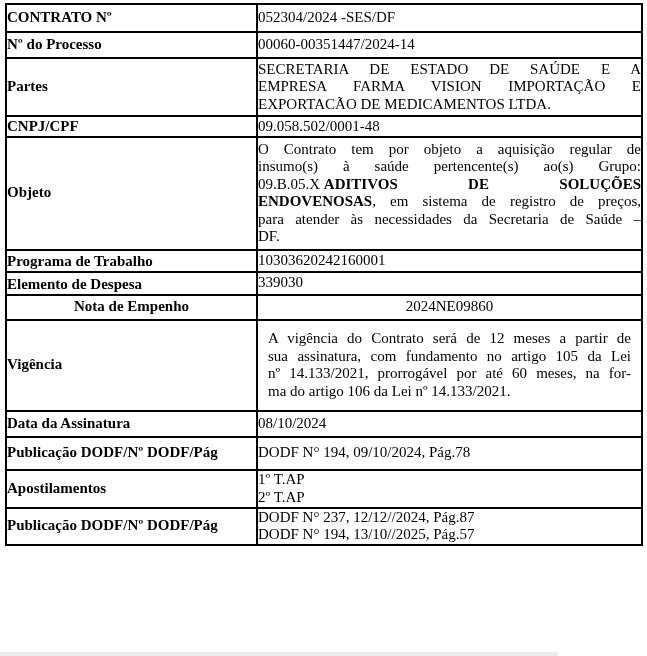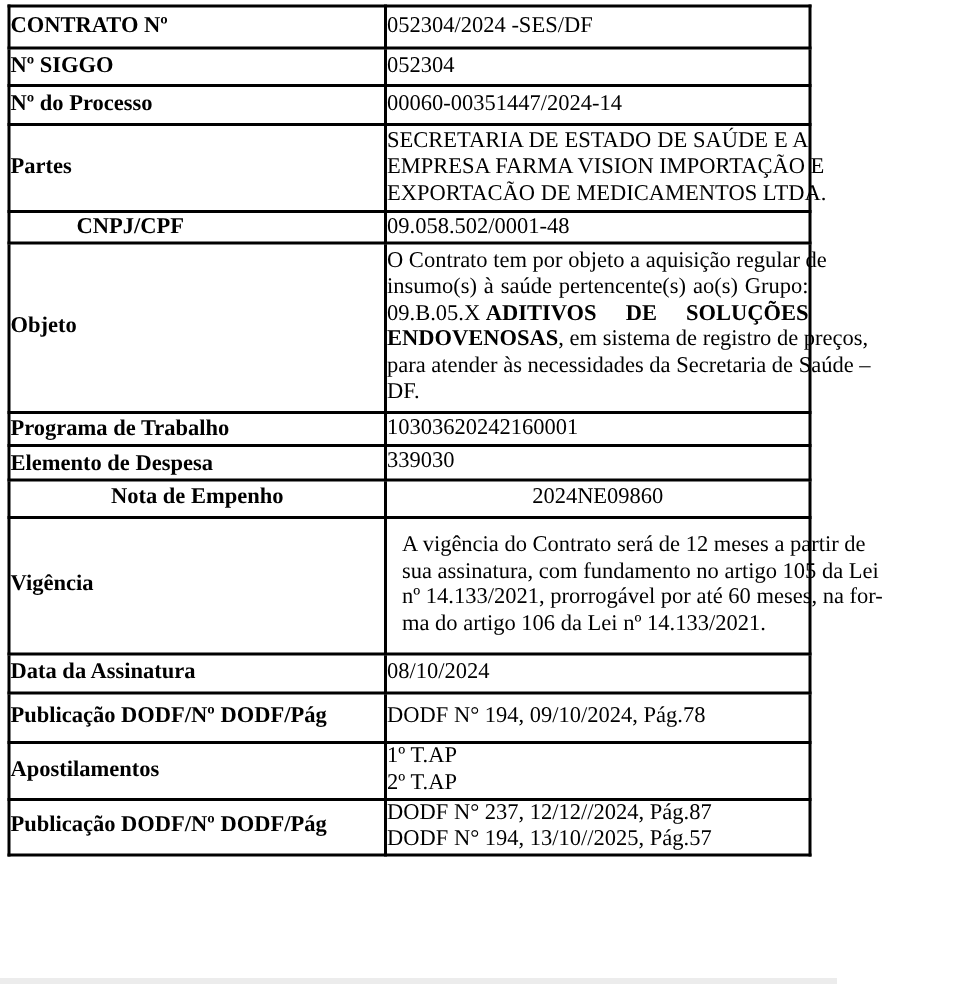--- a/index.html
+++ b/index.html
@@ -1,21 +1,21 @@
 <!DOCTYPE html>
 <html><head>
 <meta charset="utf-8">
 <style>
   html, body { margin: 0; padding: 0; background: #ffffff; }
   body { width: 647px; height: 656px; position: relative; overflow: hidden; }
   .page { position: absolute; left: 0; top: 0; width: 647px; height: 656px; background: #ffffff; }
   .bottom-strip { position: absolute; left: 0; top: 652px; width: 558px; height: 4px; background: #ececec; }
   table.contract {
     position: absolute; left: 5px; top: 3px;
-    width: 536px;
+    width: 638px;
     border-collapse: collapse;
     table-layout: fixed;
     font-family: "Liberation Serif", serif;
     color: #000;
   }
   table.contract td {
     border: 2px solid #000;
     padding: 0;
     vertical-align: middle;
     font-size: 15px;
@@ -47,45 +47,39 @@
 <table class="contract">
   <tbody>
 
     <tr style="height:28px;">
       <td class="label">CONTRATO Nº</td>
       <td class="value">
         <span class="line">052304/2024 -SES/DF</span>
       </td>
     </tr>
 
-    <tr style="height:25px;">
-      <td class="label">Nº SIGGO</td>
-      <td class="value">
-        <span class="line">052304</span>
-      </td>
-    </tr>
 
     <tr style="height:26px;">
       <td class="label">Nº do Processo</td>
       <td class="value">
         <span class="line">00060-00351447/2024-14</span>
       </td>
     </tr>
 
     <tr style="height:58px;">
       <td class="label">Partes</td>
       <td class="value">
         <span class="just">SECRETARIA DE ESTADO DE SAÚDE E A</span>
         <span class="just">EMPRESA FARMA VISION IMPORTAÇÃO E</span>
         <span class="line">EXPORTACÃO DE MEDICAMENTOS LTDA.</span>
       </td>
     </tr>
 
     <tr style="height:19px;">
-      <td class="label" style="padding-top:1px;padding-left:44px;">CNPJ/CPF</td>
+      <td class="label" style="padding-top:1px;">CNPJ/CPF</td>
       <td class="value">
         <span class="line">09.058.502/0001-48</span>
       </td>
     </tr>
 
 
     <tr style="height:113px;">
       <td class="label">Objeto</td>
       <td class="value">
         <span class="just">O Contrato tem por objeto a aquisição regular de</span>

